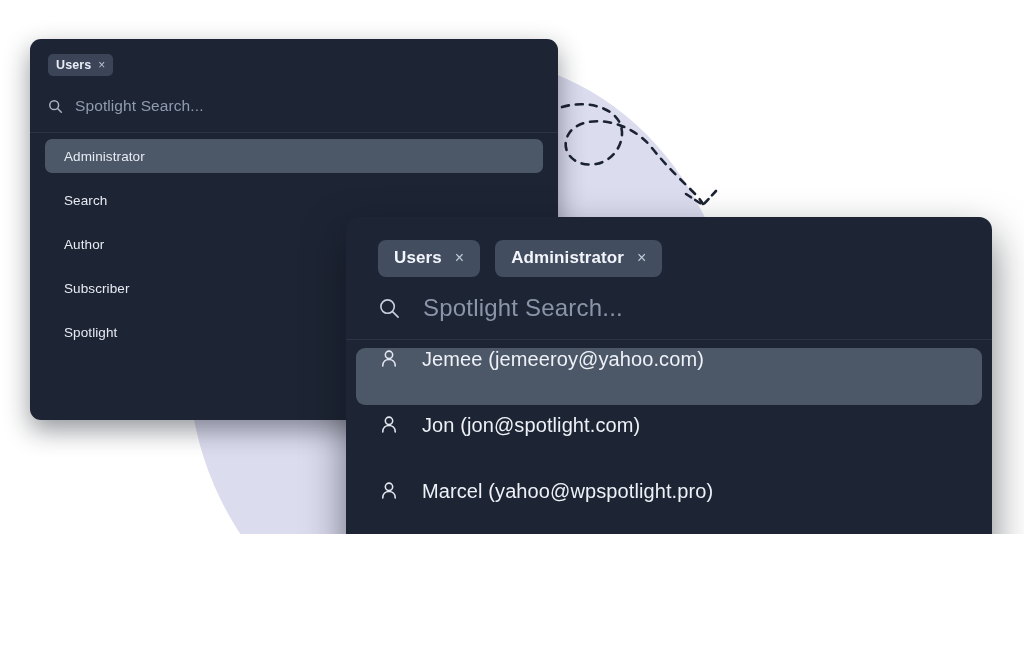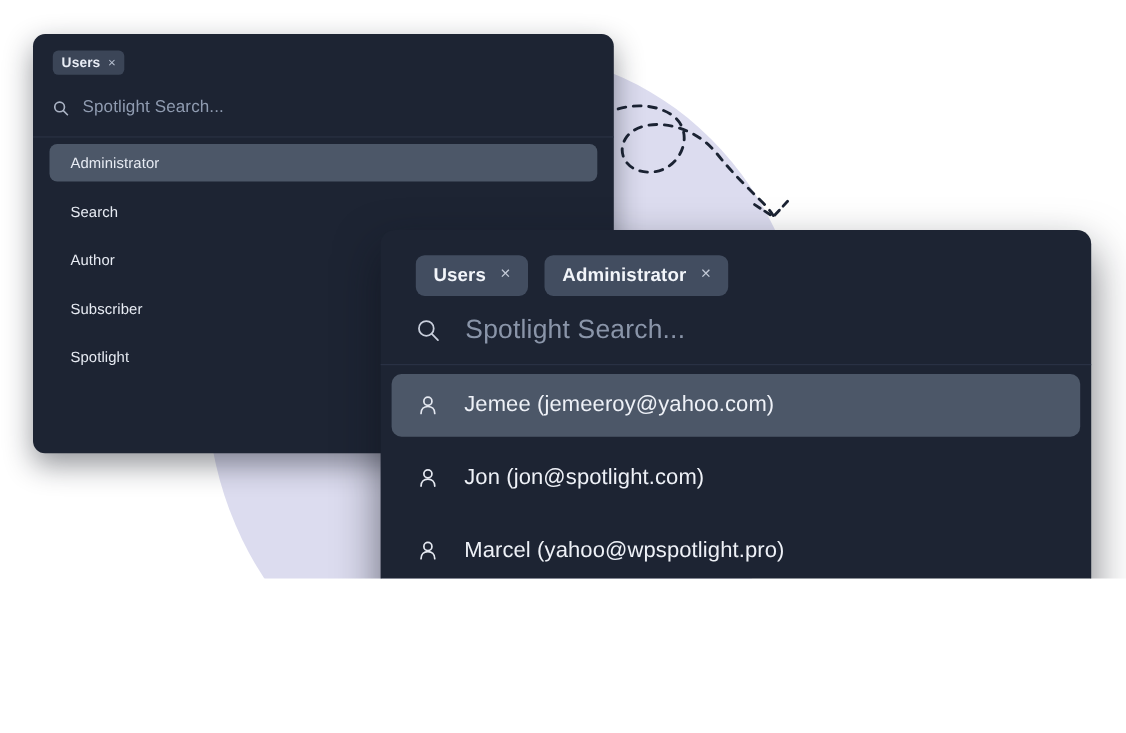--- a/index.html
+++ b/index.html
@@ -10,21 +10,21 @@
   body {
     width: 1024px;
     height: 666px;
     overflow: hidden;
     font-family: "Liberation Sans", sans-serif;
     position: relative;
   }
 
   #stage {
     position: absolute;
-    left: 0; top: 4px;
+    left: 0; top: 12px;
     width: 1024px;
     height: 522px;
     background: #ffffff;
     overflow: hidden;
   }
 
   
   .blob {
     position: absolute;
     left: 188px;
@@ -177,21 +177,20 @@
   .panel-front .divider {
     height: 1px;
     background: #2c3446;
   }
   .panel-front .list {
     padding: 8px 10px 0 10px;
   }
   .panel-front .result-row {
     height: 57px;
     display: flex;
-    align-items: center;
     gap: 22px;
     padding: 0 22px;
     border-radius: 9px;
     margin-bottom: 9px;
   }
   .panel-front .result-row.active {
     background: #4c5768;
   }
   .panel-front .result-row .u-icon { width: 22px; height: 22px; flex: 0 0 auto; }
   .panel-front .result-label {

